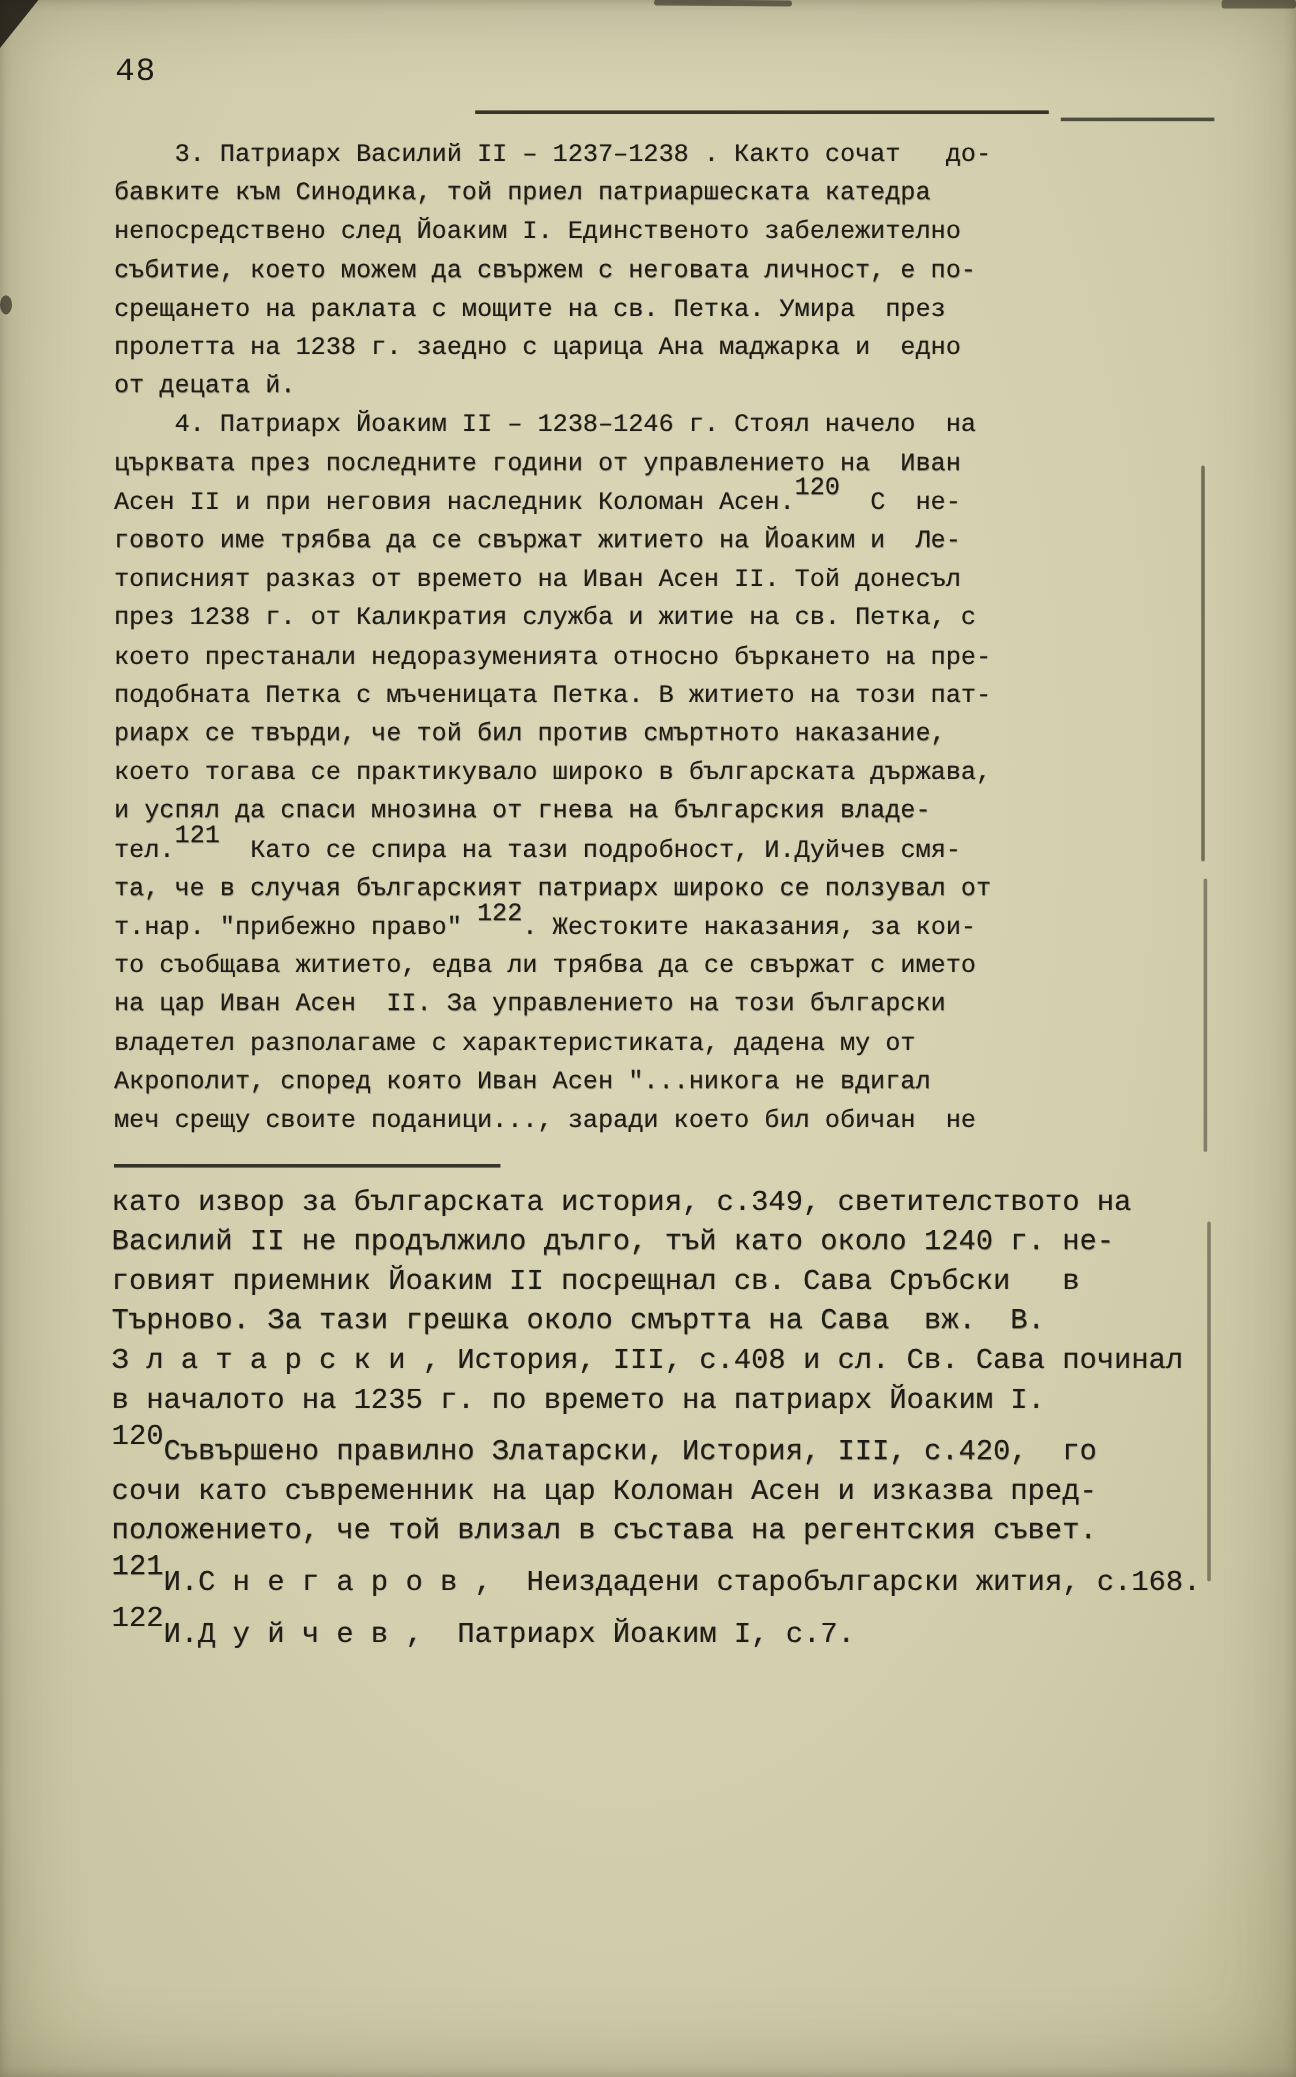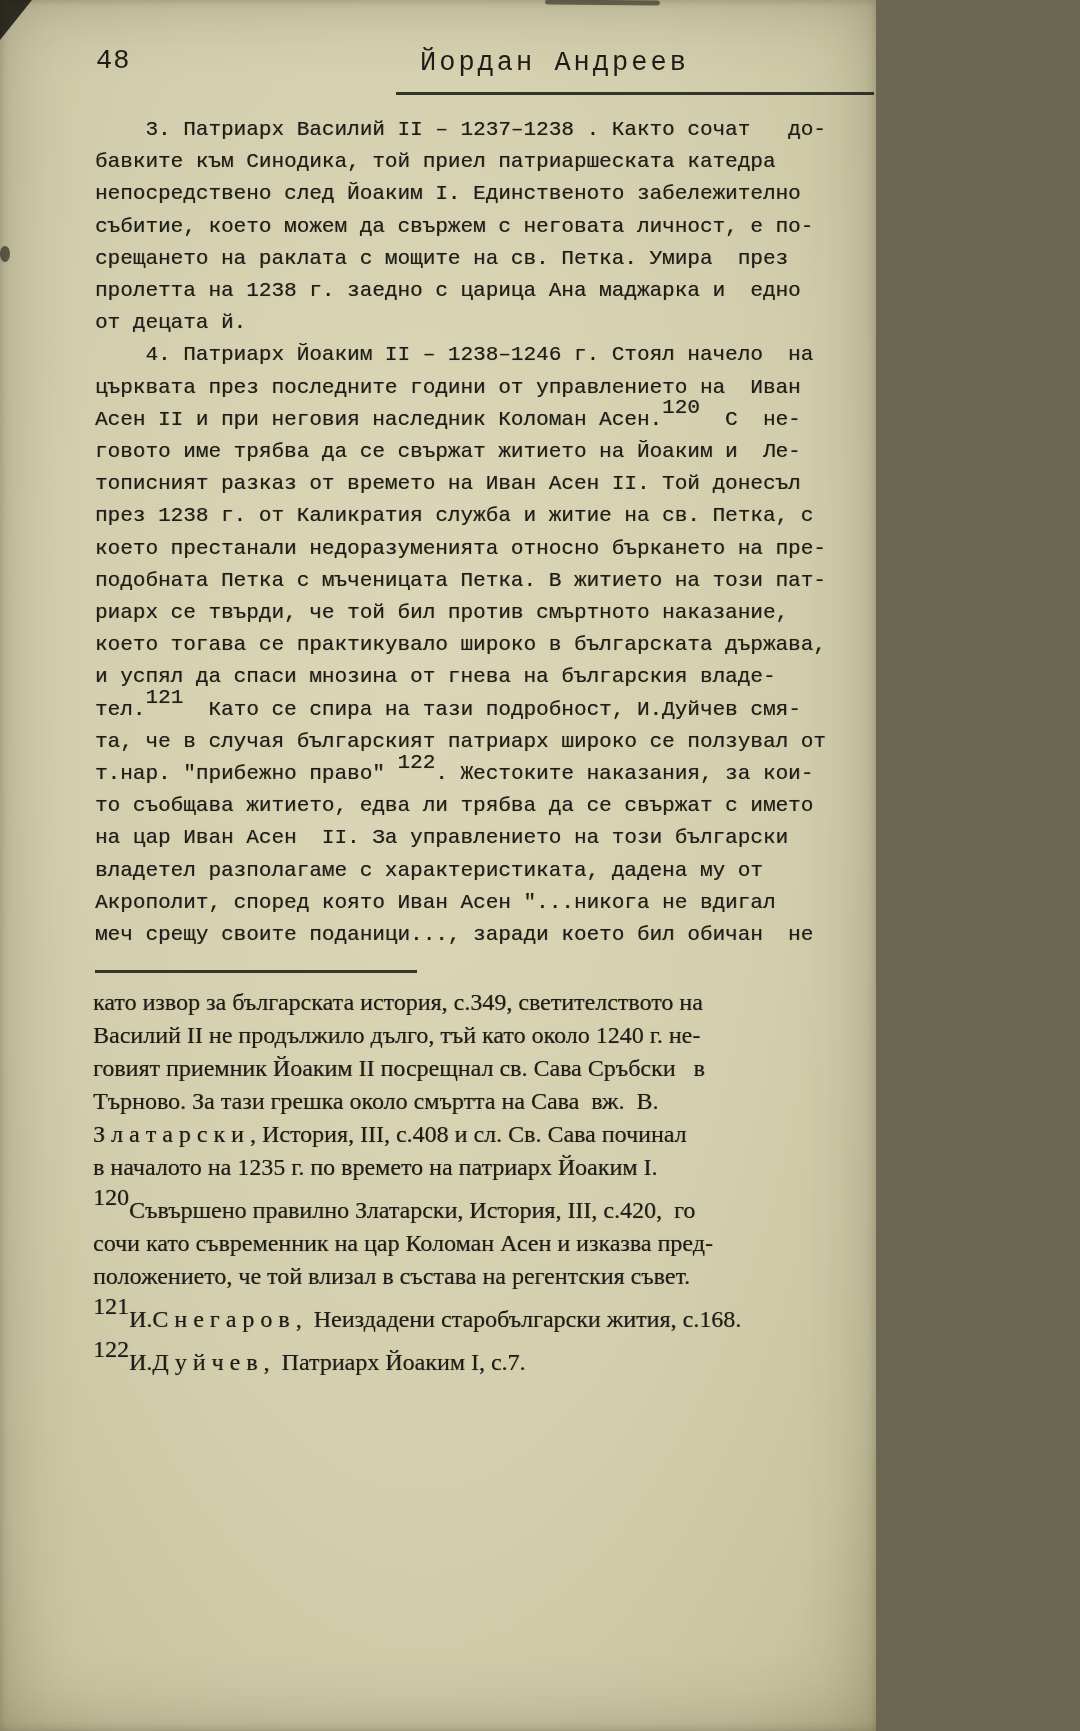--- a/index.html
+++ b/index.html
@@ -4,21 +4,21 @@
 <style>
   * { box-sizing: border-box; }
   html, body { margin: 0; padding: 0; }
   body {
     width: 1080px; height: 1731px;
     background: #6b6752;
     font-family: "Liberation Mono", "DejaVu Sans Mono", monospace;
   }
   .page {
     position: relative;
-    width: 876px; height: 1731px;
+    width: 1080px; height: 1731px;
     overflow: hidden;
     color: #1d1c16;
     background: radial-gradient(ellipse at 48% 38%, #dad6b7 0%, #d3cfae 55%, #c9c5a2 85%, #bab68f 100%);
     box-shadow: inset 0 0 70px rgba(70,64,40,.32), inset 0 0 10px rgba(50,45,25,.28);
   }
   .page-number {
     position: absolute; top: 46px; left: 96px;
     font-size: 27px; letter-spacing: 1px;
   }
   .running-header {
@@ -36,21 +36,21 @@
   .text-main, .text-foot {
     white-space: pre;
     text-shadow: 0.4px 0.4px 0.7px rgba(30,28,18,0.5);
   }
   .text-main {
     position: absolute; top: 114px; left: 95px;
     font-size: 21px; line-height: 32.2px;
   }
   .text-foot {
     position: absolute; top: 986px; left: 93px;
-    font-size: 24px; line-height: 33px; font-family: Liberation Serif, serif;
+    font-size: 24px; line-height: 33px;
   }
   .line { min-height: 1em; }
   .line.note-head { margin-top: 10px; }
   .sup { position: relative; top: -0.55em; }
   .foot-rule {
     position: absolute; top: 970px; left: 95px;
     width: 322px; height: 3px; background: #24231c; opacity: .9;
   }
   
   .artifact { position: absolute; }
@@ -92,21 +92,20 @@
 
   <div class="artifact corner-tl"></div>
   <div class="artifact top-smudge-1"></div>
   <div class="artifact top-smudge-2"></div>
   <div class="artifact left-dot"></div>
   <div class="artifact right-line-1"></div>
   <div class="artifact right-line-2"></div>
   <div class="artifact right-line-3"></div>
 
   <div class="page-number">48</div>
-  <div class="running-header">Йордан Андреев</div>
   <div class="header-rule"></div>
   <div class="header-rule-2"></div>
 
   <div class="text-main"><div class="line"><span>    3. Патриарх Василий II – 1237–1238 . Както сочат   до-</span></div><div class="line"><span>бавките към Синодика, той приел патриаршеската катедра</span></div><div class="line"><span>непосредствено след Йоаким I. Единственото забележително</span></div><div class="line"><span>събитие, което можем да свържем с неговата личност, е по-</span></div><div class="line"><span>срещането на раклата с мощите на св. Петка. Умира  през</span></div><div class="line"><span>пролетта на 1238 г. заедно с царица Ана маджарка и  едно</span></div><div class="line"><span>от децата й.</span></div><div class="line"><span>    4. Патриарх Йоаким II – 1238–1246 г. Стоял начело  на</span></div><div class="line"><span>църквата през последните години от управлението на  Иван</span></div><div class="line"><span>Асен II и при неговия наследник Коломан Асен.</span><span class="sup">120</span><span>  С  не-</span></div><div class="line"><span>говото име трябва да се свържат житието на Йоаким и  Ле-</span></div><div class="line"><span>тописният разказ от времето на Иван Асен II. Той донесъл</span></div><div class="line"><span>през 1238 г. от Каликратия служба и житие на св. Петка, с</span></div><div class="line"><span>което престанали недоразуменията относно бъркането на пре-</span></div><div class="line"><span>подобната Петка с мъченицата Петка. В житието на този пат-</span></div><div class="line"><span>риарх се твърди, че той бил против смъртното наказание,</span></div><div class="line"><span>което тогава се практикувало широко в българската държава,</span></div><div class="line"><span>и успял да спаси мнозина от гнева на българския владе-</span></div><div class="line"><span>тел.</span><span class="sup">121</span><span>  Като се спира на тази подробност, И.Дуйчев смя-</span></div><div class="line"><span>та, че в случая българският патриарх широко се ползувал от</span></div><div class="line"><span>т.нар. "прибежно право" </span><span class="sup">122</span><span>. Жестоките наказания, за кои-</span></div><div class="line"><span>то съобщава житието, едва ли трябва да се свържат с името</span></div><div class="line"><span>на цар Иван Асен  II. За управлението на този български</span></div><div class="line"><span>владетел разполагаме с характеристиката, дадена му от</span></div><div class="line"><span>Акрополит, според която Иван Асен "...никога не вдигал</span></div><div class="line"><span>меч срещу своите поданици..., заради което бил обичан  не</span></div></div>
 
   <div class="foot-rule"></div>
 
   <div class="text-foot"><div class="line"><span>като извор за българската история, с.349, светителството на</span></div><div class="line"><span>Василий II не продължило дълго, тъй като около 1240 г. не-</span></div><div class="line"><span>говият приемник Йоаким II посрещнал св. Сава Сръбски   в</span></div><div class="line"><span>Търново. За тази грешка около смъртта на Сава  вж.  В.</span></div><div class="line"><span>З л а т а р с к и , История, III, с.408 и сл. Св. Сава починал</span></div><div class="line"><span>в началото на 1235 г. по времето на патриарх Йоаким I.</span></div><div class="line note-head"><span class="sup">120</span><span>Съвършено правилно Златарски, История, III, с.420,  го</span></div><div class="line"><span>сочи като съвременник на цар Коломан Асен и изказва пред-</span></div><div class="line"><span>положението, че той влизал в състава на регентския съвет.</span></div><div class="line note-head"><span class="sup">121</span><span>И.С н е г а р о в ,  Неиздадени старобългарски жития, с.168.</span></div><div class="line note-head"><span class="sup">122</span><span>И.Д у й ч е в ,  Патриарх Йоаким I, с.7.</span></div></div>
 
 </div>

